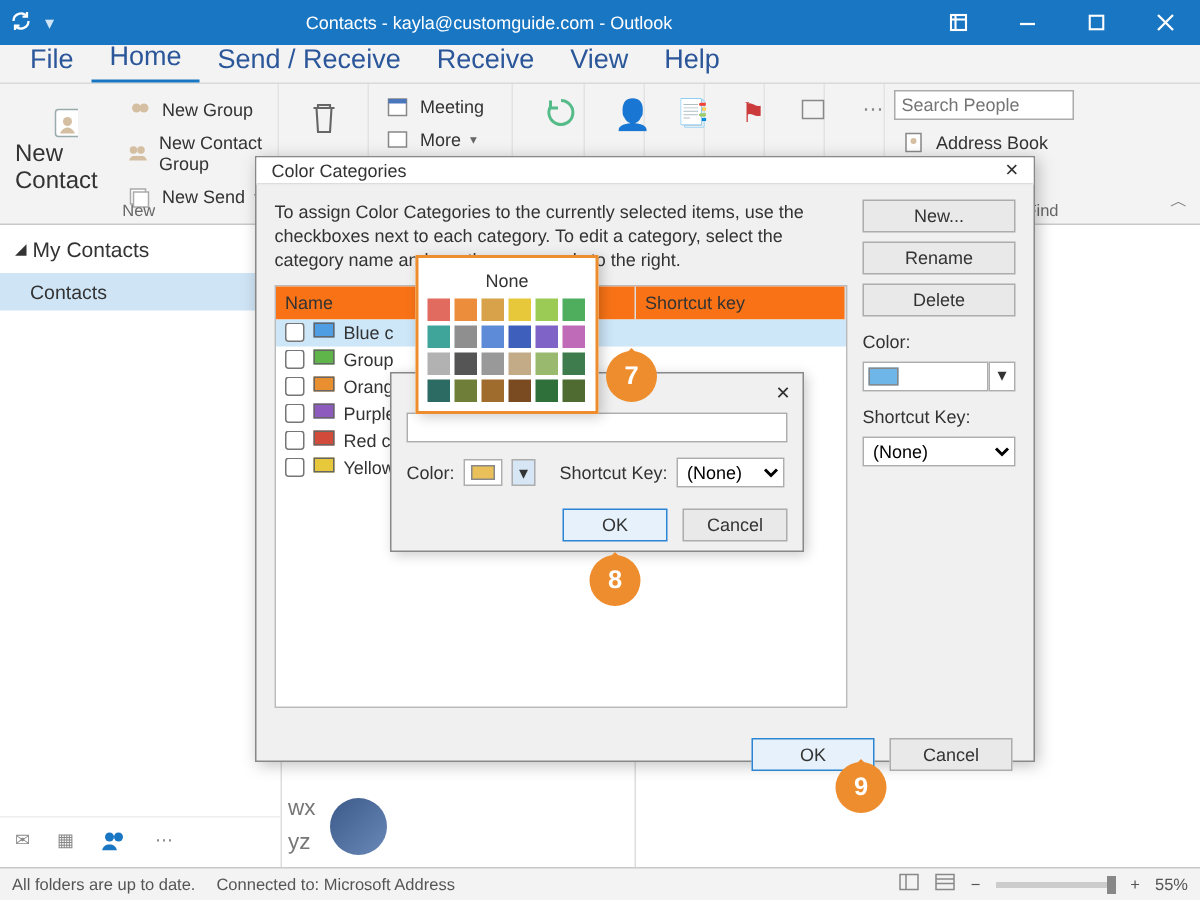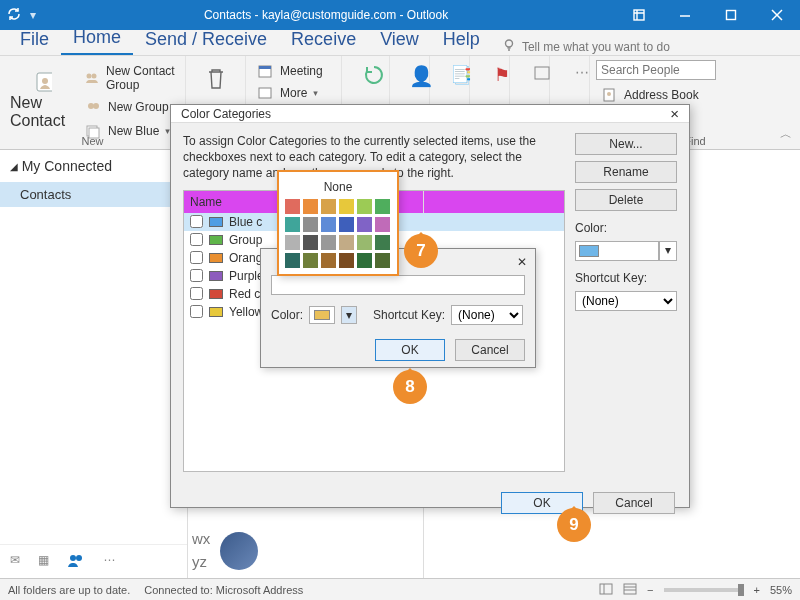--- a/index.html
+++ b/index.html
@@ -36,23 +36,23 @@
   .reading{flex:1;padding:10px 16px;background:#fff}
   .contact-name{font-size:22px;color:#444;font-weight:300}
   
   .dialog{position:absolute;left:170px;top:104px;width:520px;height:404px;background:#f0f0f0;border:1px solid #888;box-shadow:2px 2px 10px rgba(0,0,0,.25);z-index:10;display:flex;flex-direction:column}
   .dlg-title{height:26px;background:#fff;display:flex;align-items:center;justify-content:space-between;padding:0 10px;border-bottom:1px solid #ddd}
   .dlg-body{padding:10px 12px;display:flex;gap:10px;flex:1}
   .dlg-left{flex:1}
   .dlg-right{width:102px;display:flex;flex-direction:column;gap:6px}
   .dlg-desc{font-size:12px;color:#333;line-height:1.35;margin-bottom:8px}
   .cat-table{border:1px solid #bbb;background:#fff}
-  .cat-head{display:flex;background:#d946ef}
+  .cat-head{display:flex;background:#f97316}
   .cat-head div{padding:4px 6px;border-right:1px solid #ddd;font-size:12px}
-  .cat-row{display:flex;align-items:center;gap:6px;padding:2px 6px}
+  .cat-row{display:flex;align-items:flex-start;gap:6px;padding:2px 6px}
   .swatch{width:14px;height:10px;border:1px solid #666}
   .winbtn{background:#e9e9e9;border:1px solid #adadad;padding:3px 0;font-size:12px;cursor:pointer;text-align:center}
   .winbtn.primary{border:1px solid #2b85d0;background:#e7f1fb}
   .sel{border:1px solid #adadad;background:#fff;font-size:12px;padding:1px 2px}
   
   .subdlg{position:absolute;left:260px;top:248px;width:276px;height:120px;background:#f0f0f0;border:1px solid #888;z-index:20;box-shadow:2px 2px 8px rgba(0,0,0,.2);padding:8px 10px}
   .subdlg .close{position:absolute;right:8px;top:6px;cursor:pointer}
   
   .picker{position:absolute;left:277px;top:170px;width:122px;background:#fff;border:2px solid #ee8d2d;z-index:30;padding:6px;box-shadow:2px 2px 8px rgba(0,0,0,.2)}
   .picker-title{text-align:center;font-size:12px;padding:2px 0 5px}
@@ -109,73 +109,64 @@
   </div>
 </div>
 
 <div class="menubar">
   <div class="menutab file">File</div>
   <div class="menutab active">Home</div>
   <div class="menutab">Send / Receive</div>
   <div class="menutab">Receive</div>
   <div class="menutab">View</div>
   <div class="menutab">Help</div>
-  <div class="tellme">
-    <span>
-      <svg width="14" height="14" fill="none" stroke="#888" stroke-width="1.4">
-          <circle cx="7" cy="5.5" r="3.5"></circle>
-          <path d="M5.5 10h3M6 12h2"></path>
-        </svg>
-    </span>
-    <span>Tell me what you want to do</span>
-  </div>
 </div>
 
 <div class="ribbon">
   <div class="rgroup" style="width:186px">
     <div style="display:flex">
       <div class="rbtn">
         <span class="ricon">
           <svg width="28" height="26">
               <rect x="3" y="4" width="20" height="18" rx="2" fill="#fff" stroke="#9aa"></rect>
               <circle cx="11" cy="12" r="3" fill="#d5bfa2"></circle>
               <path d="M6 20c1-3 4-4 5-4s4 1 5 4" fill="#d5bfa2"></path>
             </svg>
         </span>
         <span style="font-size:16px;text-align:left;line-height:1.1">New
 Contact</span>
       </div>
       <div style="display:flex;flex-direction:column;gap:2px;padding-top:2px">
+        <div class="rbtn-sm">
+          <span class="ricon">
+              <svg width="16" height="16">
+                <circle cx="6" cy="7" r="3" fill="#d5bfa2"></circle>
+                <circle cx="11" cy="7" r="3" fill="#d5bfa2"></circle>
+              </svg>
+            </span>
+          <span>New Group</span>
+        </div>
         <div class="rbtn-sm">
           <span class="ricon">
               <svg width="16" height="16">
                 <circle cx="5" cy="6" r="2.5" fill="#d5bfa2"></circle>
                 <circle cx="10" cy="6" r="2.5" fill="#d5bfa2"></circle>
                 <path d="M2 13c1-3 3-3 3-3h6s2 0 3 3" fill="#d5bfa2"></path>
               </svg>
             </span>
           <span>New Contact Group</span>
         </div>
         <div class="rbtn-sm">
           <span class="ricon">
               <svg width="16" height="16">
-                <circle cx="6" cy="7" r="3" fill="#d5bfa2"></circle>
-                <circle cx="11" cy="7" r="3" fill="#d5bfa2"></circle>
-              </svg>
-            </span>
-          <span>New Group</span>
-        </div>
-        <div class="rbtn-sm">
-          <span class="ricon">
-              <svg width="16" height="16">
                 <rect x="2" y="3" width="10" height="10" fill="#fff" stroke="#aaa"></rect>
                 <rect x="4" y="5" width="10" height="10" fill="#fff" stroke="#aaa"></rect>
               </svg>
             </span>
-          <span>New Blue</span>
+          <span>New Send</span>
             <span style="font-size:9px;color:#666">▾</span>
         </div>
       </div>
     </div>
     <div class="rgroup-label">New</div>
   </div>
 
   <div class="rgroup" style="width:60px">
     <div class="rbtn" style="min-width:40px">
       <span><svg width="24" height="28" fill="none" stroke="#666" stroke-width="1.4">
@@ -256,21 +247,21 @@
     </div>
     <div class="rgroup-label">Find</div>
   </div>
   <div class="collapse">︿</div>
 </div>
 
 <div class="body">
   <div class="sidebar">
     <div class="sb-head">
       <span style="font-size:10px">◢</span>
-      <span>My Connected</span>
+      <span>My Contacts</span>
     </div>
     <div class="sb-item">Contacts</div>
     <div class="sb-bottom">
       <span>✉</span>
       <span>▦</span>
       <span class="active"><svg width="18" height="14">
             <circle cx="6" cy="5" r="3" fill="#1976c3"></circle>
             <circle cx="12" cy="5" r="3" fill="#1976c3"></circle>
             <path d="M1 14c1-4 4-4 5-4s4 0 5 4" fill="#1976c3"></path>
           </svg></span>
@@ -311,20 +302,21 @@
   <div class="dlg-title">
     <span>Color Categories</span>
     <span style="font-size:15px;cursor:pointer">×</span>
   </div>
   <div class="dlg-body">
     <div class="dlg-left">
       <div class="dlg-desc">To assign Color Categories to the currently selected items, use the checkboxes next to each category. To edit a category, select the category name and use the commands to the right.</div>
       <div class="cat-table">
         <div class="cat-head">
           <div style="width:240px">Name</div>
+          <div style="flex:1">Shortcut key</div>
         </div>
         <div id="cat-rows">
             <div class="cat-row" style="background: rgb(205, 230, 248);">
               <input type="checkbox" style="">
               <span class="swatch" style="background:#4f9ee3"></span>
               <span>Blue c</span>
             </div>
             <div class="cat-row">
               <input type="checkbox" style="">
               <span class="swatch" style="background:#5fb54a"></span>

